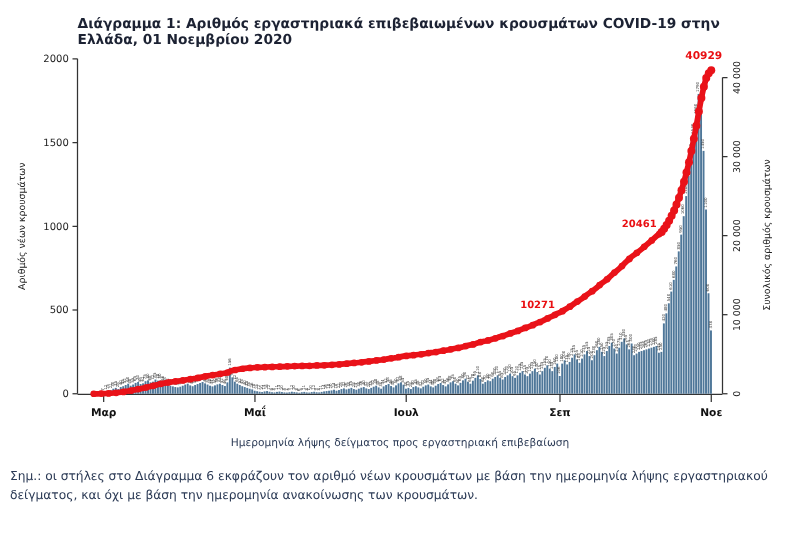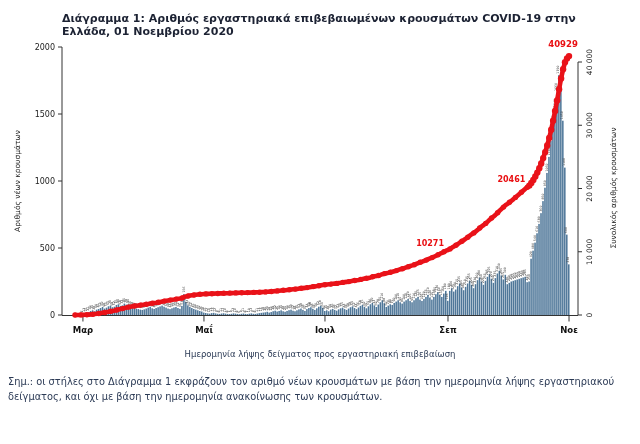--- a/index.html
+++ b/index.html
@@ -656,14 +656,14 @@
         <circle cx="565.0" cy="29.3" r="3.2" fill="#e91219"></circle>
         <circle cx="567.0" cy="25.5" r="3.2" fill="#e91219"></circle>
         <circle cx="569.0" cy="23.1" r="3.2" fill="#e91219"></circle>
       </g>
       <g>
         <text x="443.992" y="213.03592500000002" text-anchor="end" font-size="8px" font-weight="bold" fill="#e90f12">10271</text>
         <text x="525.336" y="148.58417500000002" text-anchor="end" font-size="8px" font-weight="bold" fill="#e90f12">20461</text>
         <text x="563.0160000000001" y="14.124075000000005" text-anchor="middle" font-size="8.5px" font-weight="bold" fill="#e90f12">40929</text>
       </g>
     </svg>
-  <div class="footnote">Σημ.: οι στήλες στο Διάγραμμα 1 εκφράζουν τον αριθμό νέων κρουσμάτων με βάση την ημερομηνία λήψης εργαστηριακού δείγματος, και όχι με βάση την ημερομηνία ανακοίνωσης των κρουσμάτων.</div>
+  <div class="footnote">Σημ.: οι στήλες στο Διάγραμμα 6 εκφράζουν τον αριθμό νέων κρουσμάτων με βάση την ημερομηνία λήψης εργαστηριακού δείγματος, και όχι με βάση την ημερομηνία ανακοίνωσης των κρουσμάτων.</div>
 </div>
 
 </body></html>

